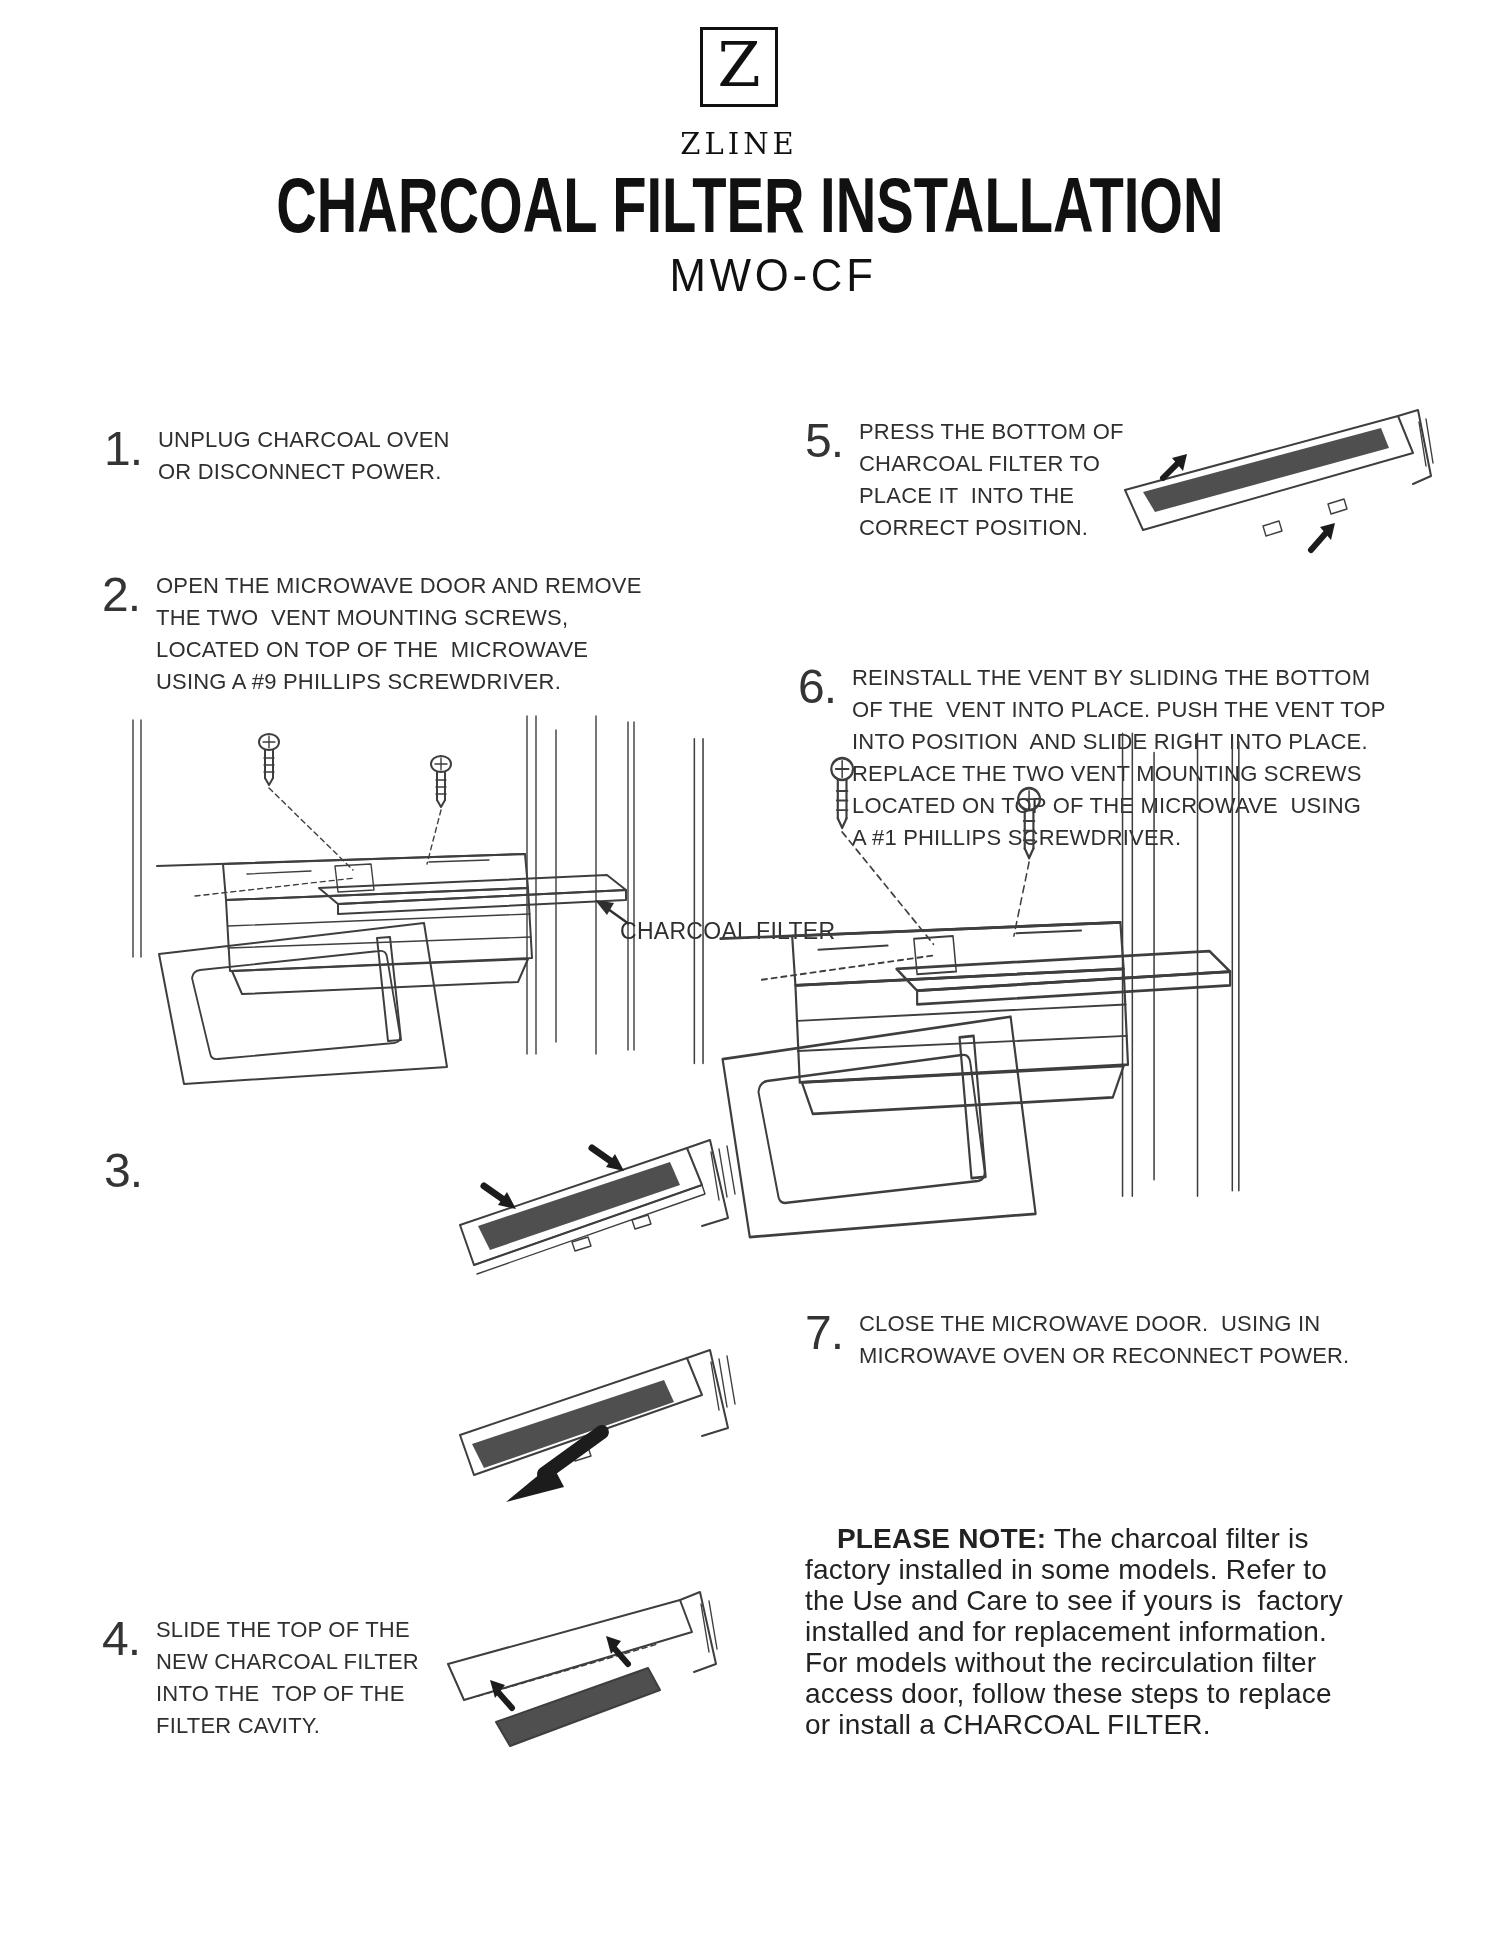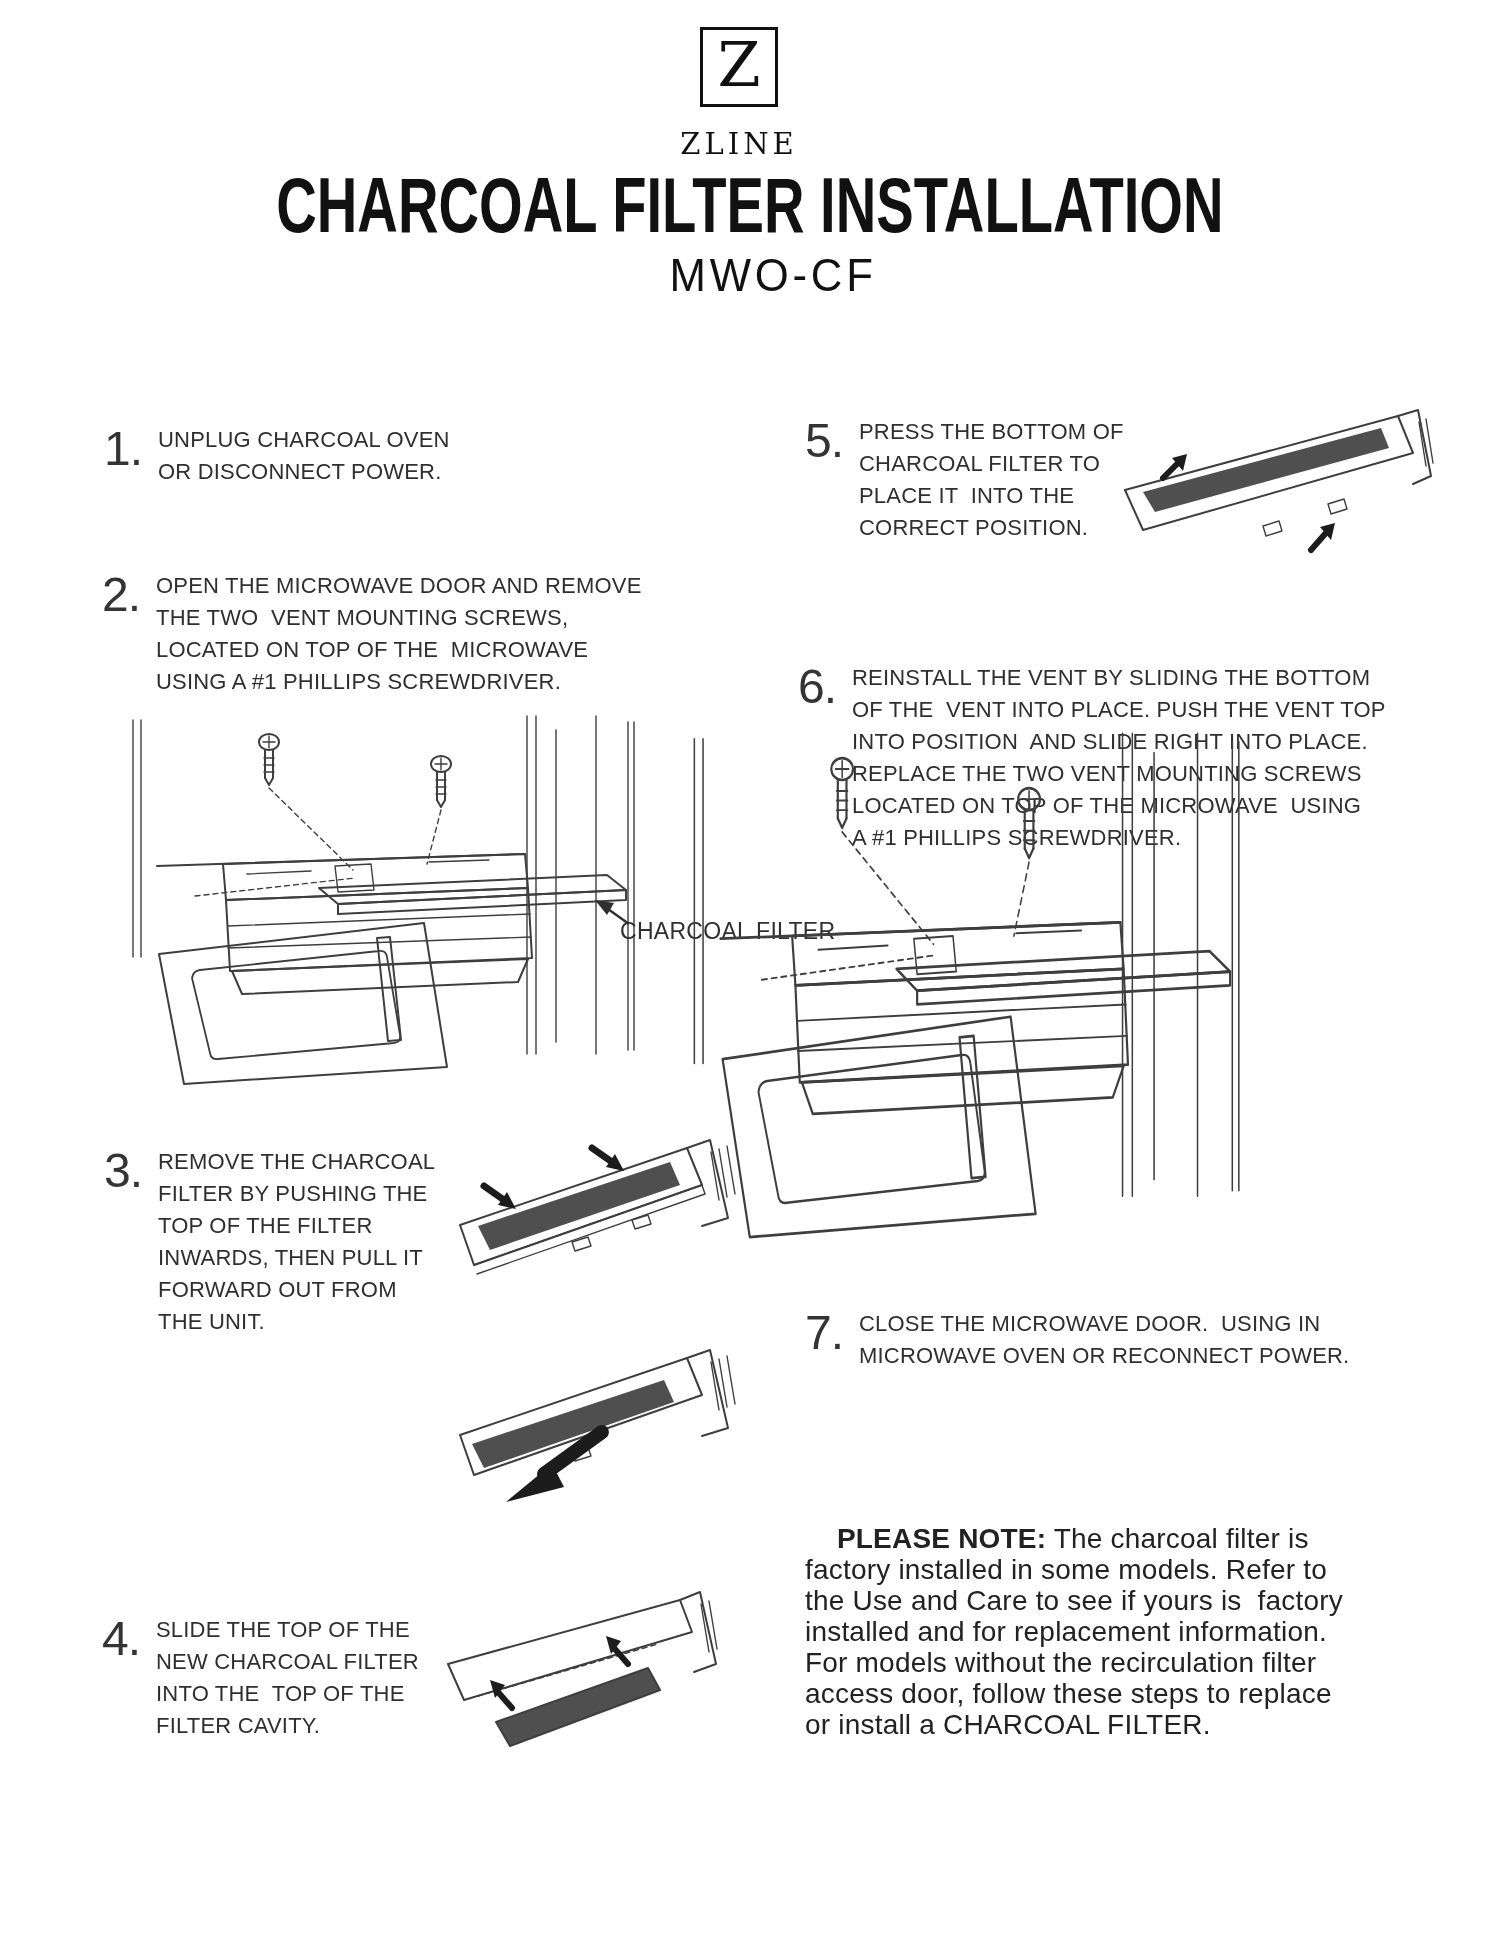--- a/index.html
+++ b/index.html
@@ -101,21 +101,21 @@
     <div class="step-num">1.</div>
     <div class="step-text">UNPLUG CHARCOAL OVEN
 OR DISCONNECT POWER.</div>
   </div>
 
   <div class="step" style="left:102px;top:570px;">
     <div class="step-num">2.</div>
     <div class="step-text">OPEN THE MICROWAVE DOOR AND REMOVE
 THE TWO  VENT MOUNTING SCREWS,
 LOCATED ON TOP OF THE  MICROWAVE
-USING A #1 PHILLIPS SCREWDRIVER.</div>
+USING A #9 PHILLIPS SCREWDRIVER.</div>
   </div>
 
   <svg class="abs" style="left:128px;top:712px;" width="532" height="380" viewBox="0 0 530 380">
     <g id="mw-art" stroke="#3e3e3e" stroke-width="2" fill="none" stroke-linejoin="round" stroke-linecap="round">
 
       <path stroke-width="1.4" d="M398 4 V342 M407 4 V342 M427 18 V330 M467 4 V342 M499 10 V338 M505 10 V338 M4 8 V245 M12 8 V245"></path>
 
       <g>
         <ellipse cx="140" cy="30" rx="10" ry="8"></ellipse>
         <path stroke-width="1.4" d="M134 30 h12 M140 24 v12"></path>
@@ -153,26 +153,20 @@
 
     <g>
       <path stroke="#2f2f2f" stroke-width="2.4" fill="none" d="M500 212 L479 197"></path>
       <polygon fill="#2f2f2f" points="466,188 485,191 478,203"></polygon>
     </g>
   </svg>
   <div class="diagram-label" style="left:620px;top:918px;">CHARCOAL FILTER</div>
 
   <div class="step" style="left:104px;top:1146px;">
     <div class="step-num">3.</div>
-    <div class="step-text">REMOVE THE CHARCOAL
-FILTER BY PUSHING THE
-TOP OF THE FILTER
-INWARDS, THEN PULL IT
-FORWARD OUT FROM
-THE UNIT.</div>
   </div>
 
   <svg class="abs" style="left:452px;top:1130px;" width="300" height="390" viewBox="0 0 300 390">
     <g stroke="#3e3e3e" stroke-width="2" fill="none" stroke-linejoin="round" stroke-linecap="round">
 
       <path d="M8 95 L235 18 L250 55 L22 135 Z"></path>
       <path stroke-width="1.4" d="M22 135 L250 55 L253 64 L25 144"></path>
       <path fill="#4f4f4f" stroke="none" d="M26 96 L218 32 L228 55 L38 120 Z"></path>
       <path d="M235 18 L258 10 L276 88 L250 96"></path>
       <path stroke-width="1.4" d="M259 22 L267 70 M267 19 L275 67 M275 16 L283 64"></path>

